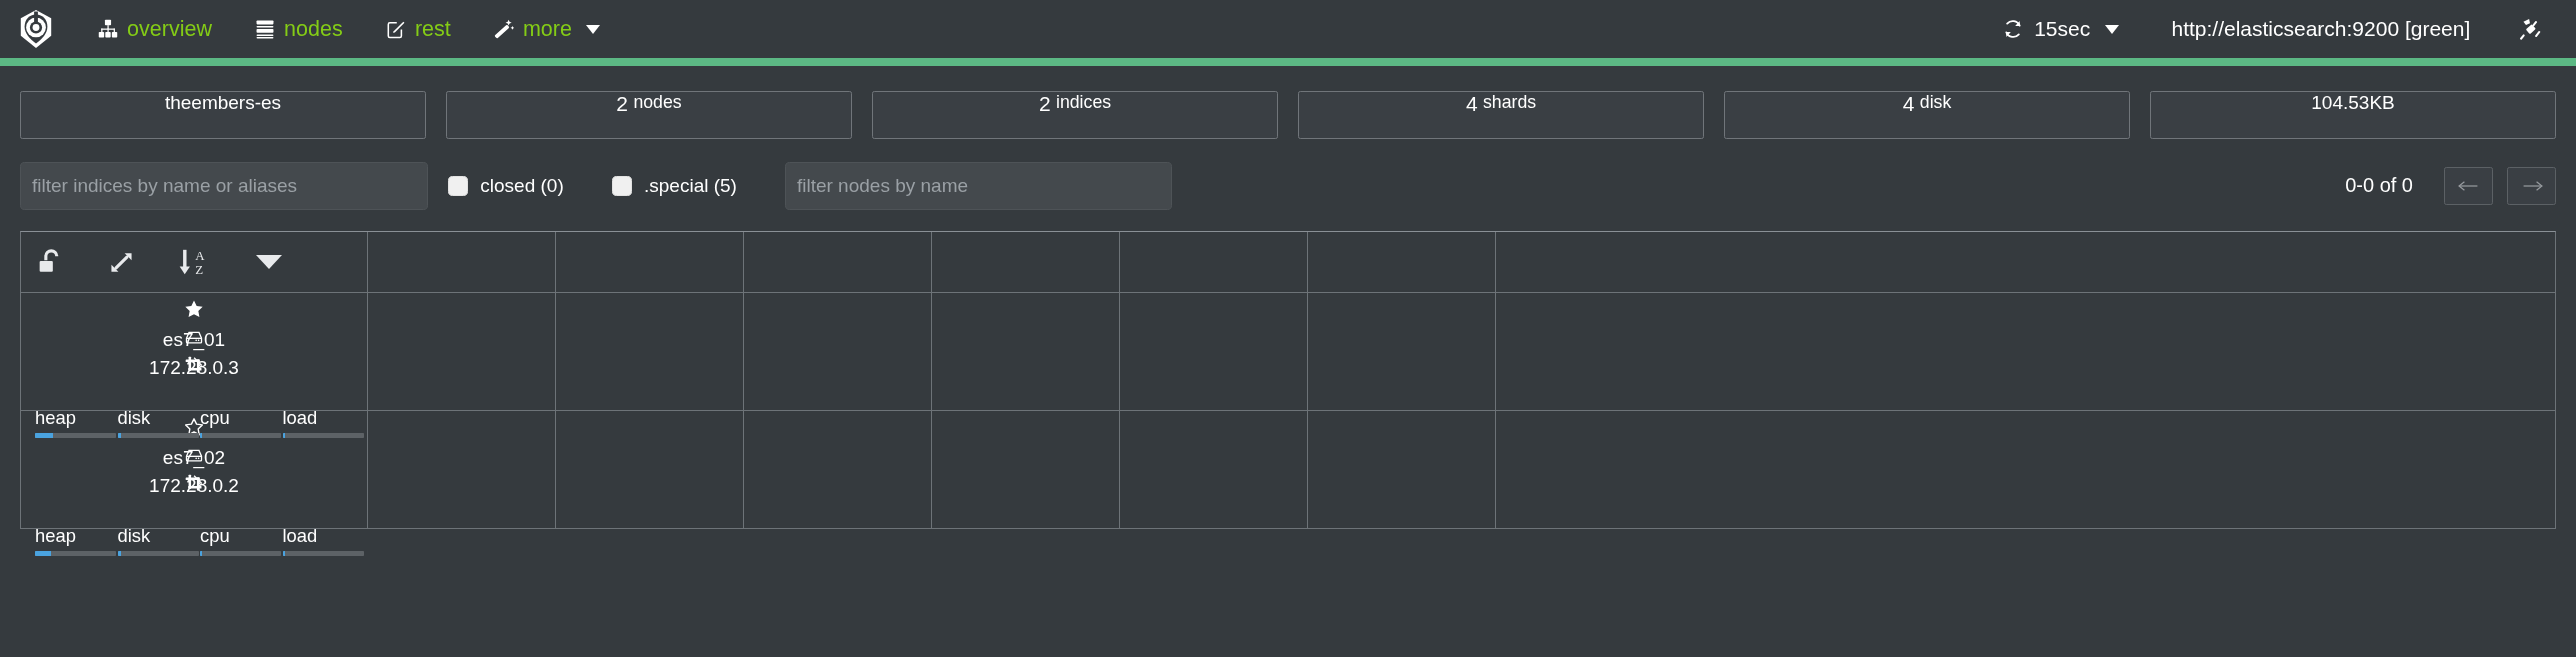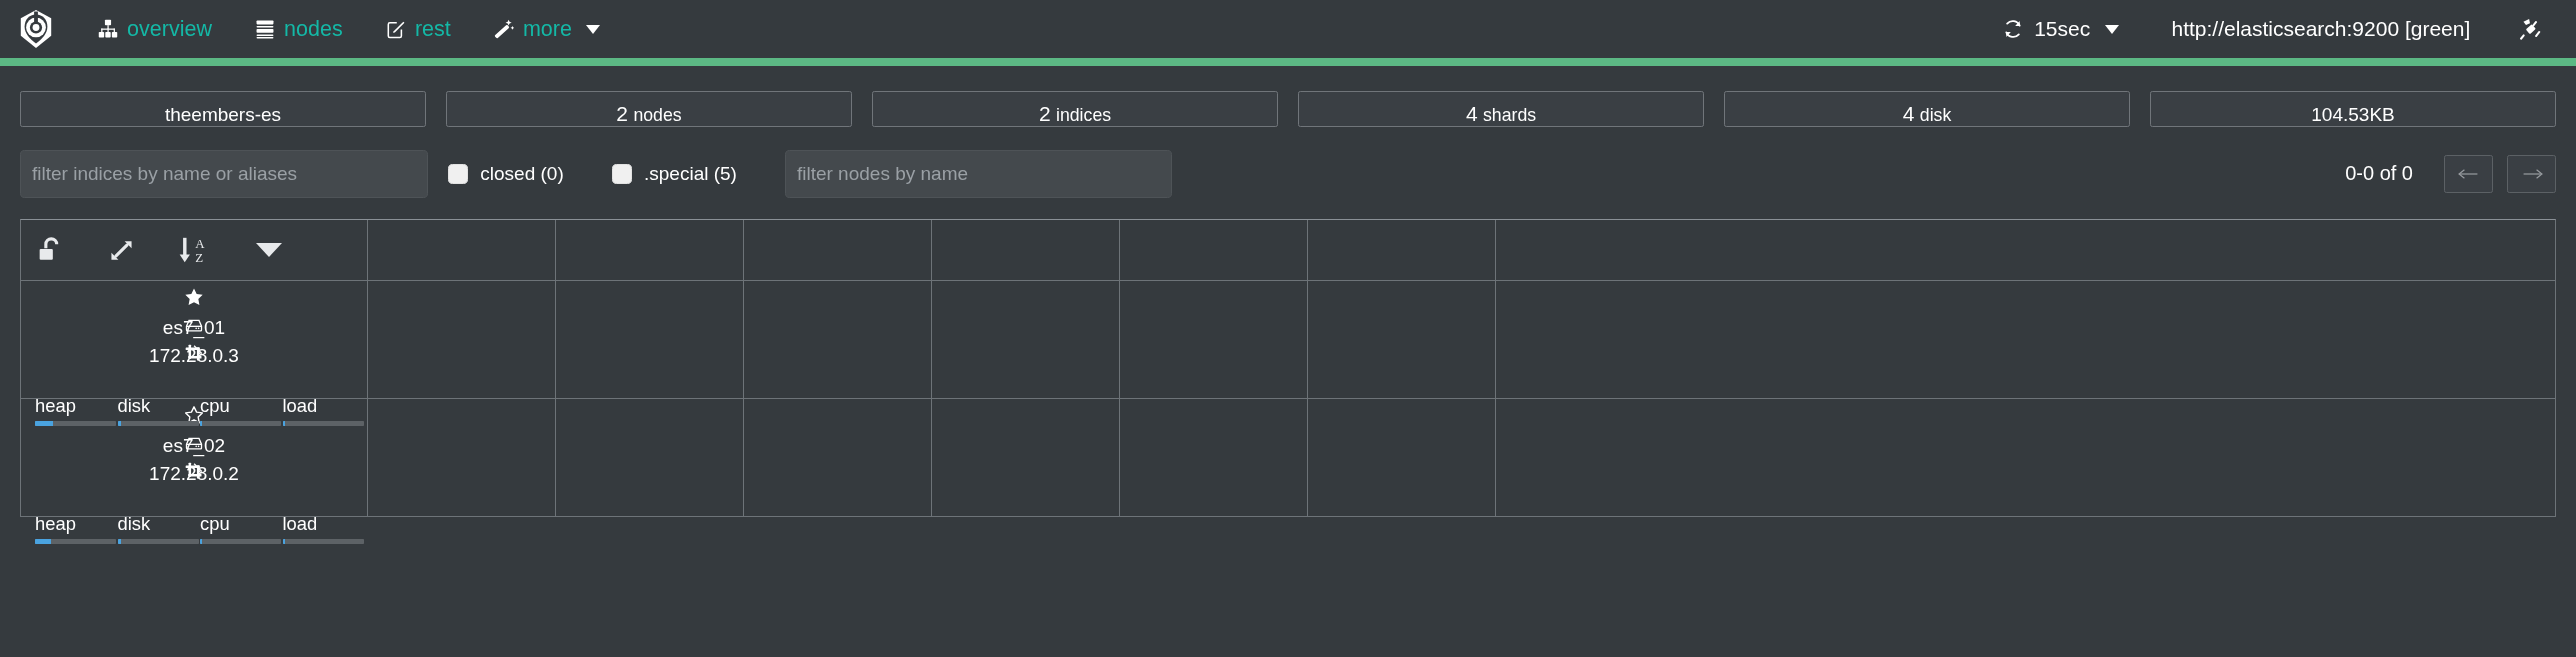--- a/index.html
+++ b/index.html
@@ -20,21 +20,21 @@
   }
   .brand {
     width: 35px; height: 38px;
     margin-right: 23px;
     display: flex; align-items: center; justify-content: center;
   }
   .nav-left { display: flex; align-items: center; }
   .nav-item {
     display: flex; align-items: center;
     gap: 9.2px;
-    color: #14b8a6;
+    color: #84cc16;
     font-size: 21.5px;
     padding: 0 21.5px;
     height: 58px;
     line-height: 58px;
     cursor: pointer;
     white-space: nowrap;
   }
   .nav-item .ico { display: flex; align-items: center; }
   .caret {
     width: 0; height: 0;
@@ -61,22 +61,22 @@
   
   .content { padding: 0 20px; }
   .stats-row {
     display: flex; gap: 20px;
     margin-top: 25px;
   }
   .stat-box {
     flex: 1;
     border: 0.8px solid #70757a;
     border-radius: 2.3px;
-    height: 36px;
-    display: flex; align-items: flex-end; justify-content: center;
+    height: 48px;
+    display: flex; align-items: flex-start; justify-content: center;
     color: #ffffff;
     background: #3a3f44;
   }
   .stat-num { font-size: 21px; }
   .stat-txt { font-size: 17.7px; margin-left: 5.4px; }
   .stat-single { font-size: 19px; }
 
   
   .filters-row {
     display: flex; align-items: center;

